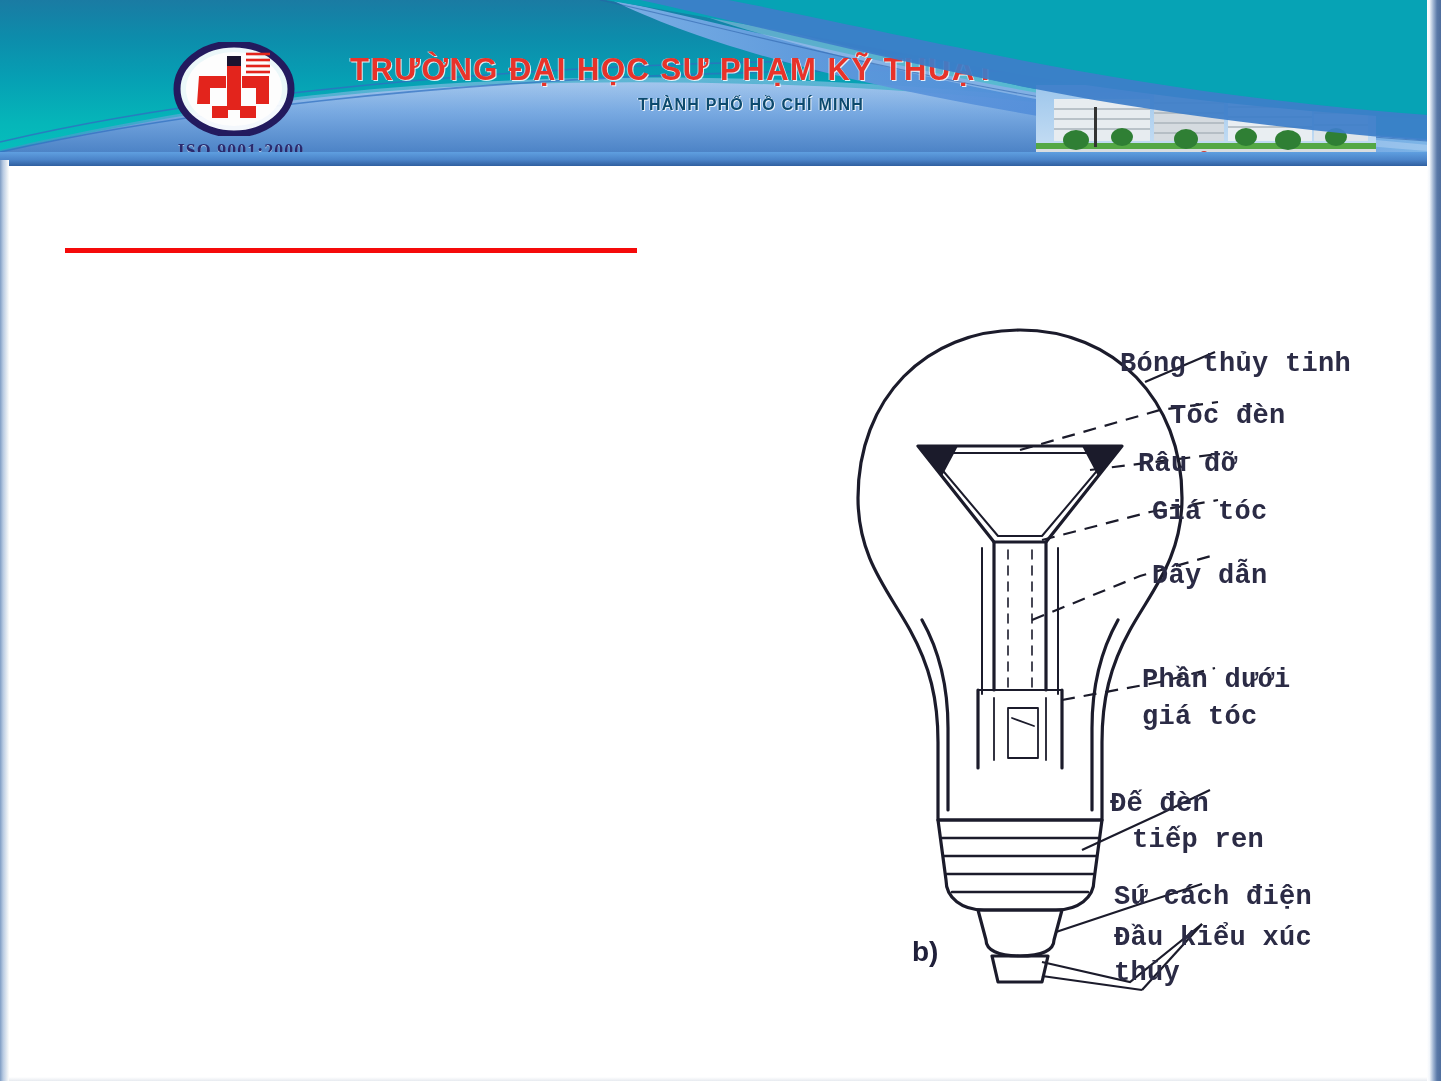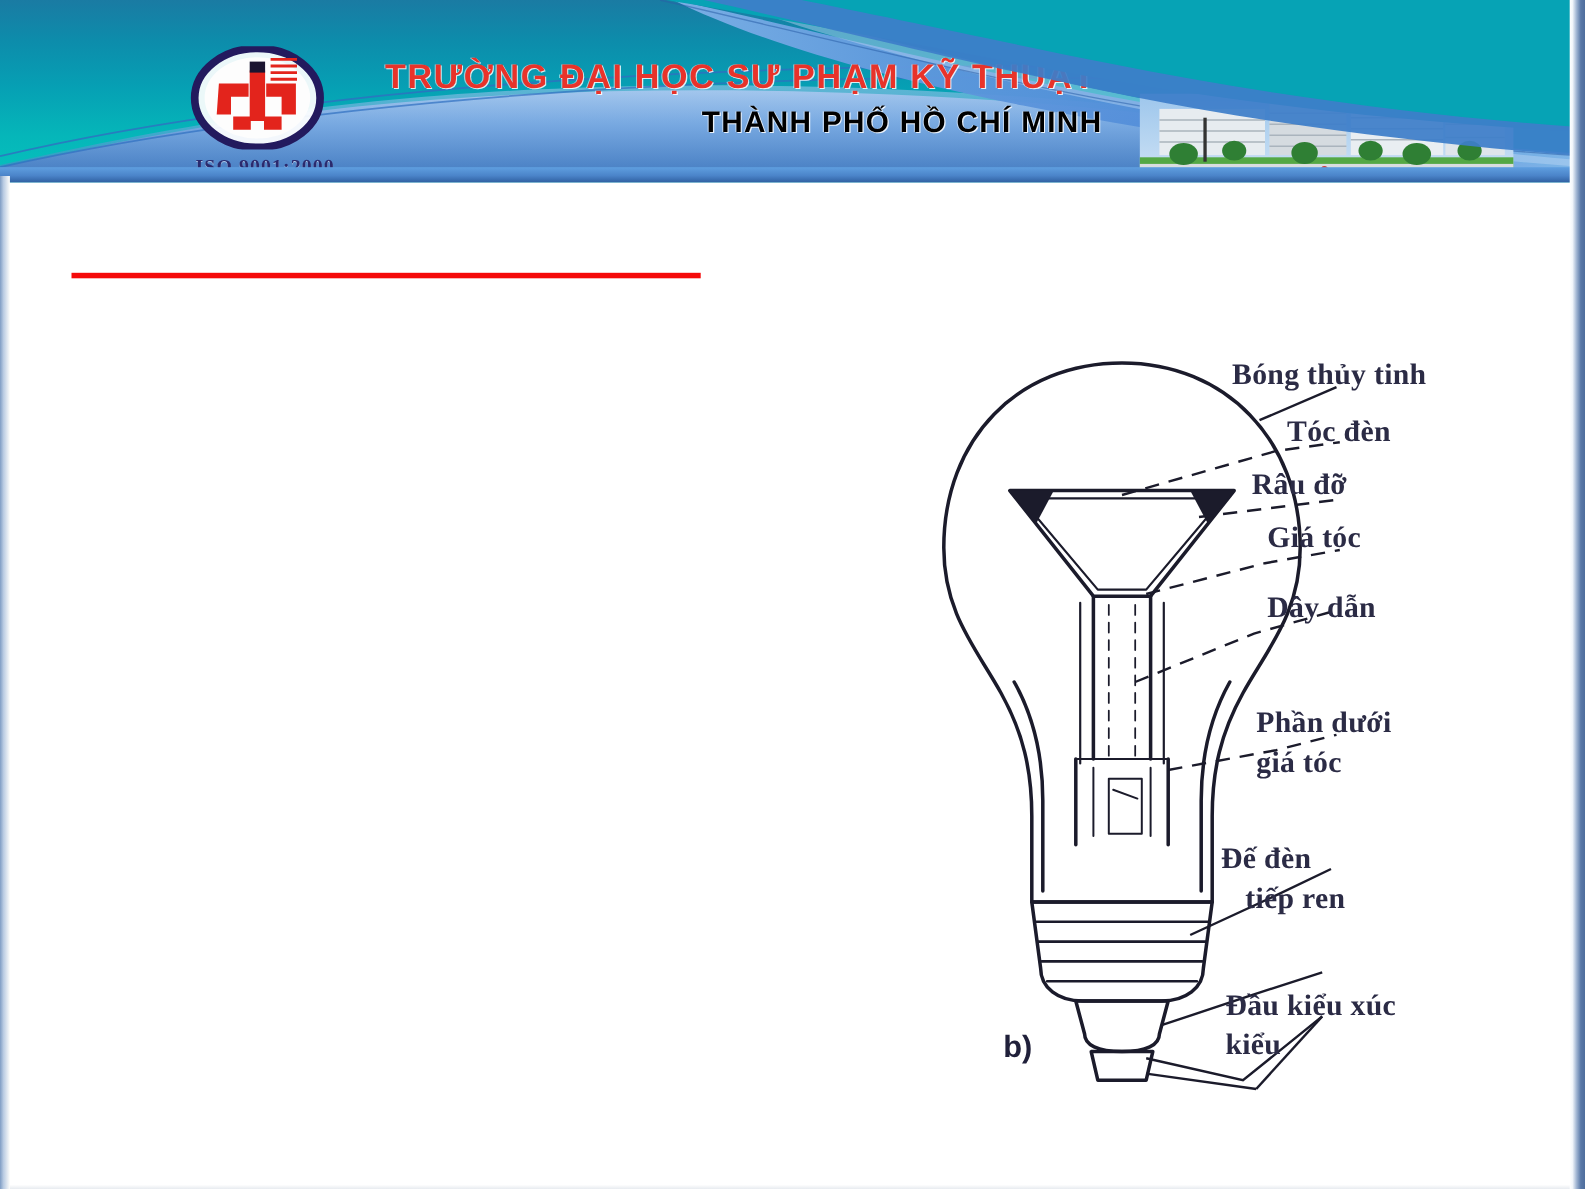--- a/index.html
+++ b/index.html
@@ -94,23 +94,23 @@
     font-weight: bold;
     font-size: 31px;
     letter-spacing: 1.5px;
     color: #e8332a;
     text-shadow: 1px 1px 0 rgba(255,255,255,0.85), -1px 0 0 rgba(255,255,255,0.55);
     white-space: nowrap;
   }
   .hdr-title2 {
     font-family: "Liberation Sans", sans-serif;
     font-weight: bold;
-    font-size: 27px;
+    font-size: 16px;
     letter-spacing: 1.2px;
-    color: #000000;
+    color: #0c4a6e;
     text-shadow: 1px 1px 0 rgba(255,255,255,0.85), -1px 0 0 rgba(255,255,255,0.55);
     white-space: nowrap;
     margin-top: 8px;
     padding-left: 288px;
   }
   
   .hdr-wave-over { position:absolute; left:0; top:0; z-index: 12; }
 
   .hdr-photo {
     position: absolute;
@@ -136,27 +136,28 @@
     z-index: 10;
   }
   #figure {
     position: absolute;
     left: 690px; top: 290px;
     width: 715px; height: 715px;
     z-index: 10;
   }
   .fig-label {
     position: absolute;
-    font-family: Liberation Serif, serif;
+    font-family: Liberation Mono, monospace;
     font-weight: bold;
     color: #2b2b45;
     font-size: 27px;
     line-height: 1.35;
     white-space: nowrap;
     letter-spacing: 0.3px;
+    margin-top: 24px;
   }
   .fig-caption {
     position: absolute;
     font-family: "Liberation Sans", sans-serif;
     font-weight: bold;
     color: #20203a;
     font-size: 28px;
   }
 </style>
 </head>
@@ -366,19 +367,20 @@
     
     <div class="fig-label" style="left:430px; top:32px;">Bóng thủy tinh</div>
     <div class="fig-label" style="left:480px; top:84px;">Tóc đèn</div>
     <div class="fig-label" style="left:448px; top:132px;">Râu đỡ</div>
     <div class="fig-label" style="left:462px; top:180px;">Giá tóc</div>
     <div class="fig-label" style="left:462px; top:244px;">Dây dẫn</div>
     <div class="fig-label" style="left:452px; top:348px;">Phần dưới</div>
     <div class="fig-label" style="left:452px; top:385px;">giá tóc</div>
     <div class="fig-label" style="left:420px; top:472px;">Đế đèn</div>
     <div class="fig-label" style="left:442px; top:508px;">tiếp ren</div>
+    <div class="fig-label" style="left:424px; top:565px;">Sứ cách điện</div>
     <div class="fig-label" style="left:424px; top:606px;">Đầu kiểu xúc</div>
-    <div class="fig-label" style="left:424px; top:641px;">kiểu</div>
+    <div class="fig-label" style="left:424px; top:641px;">thủy</div>
 
     <div class="fig-caption" style="left:222px; top:646px;">b)</div>
   </div>
 
 </div>
 
 </body></html>

